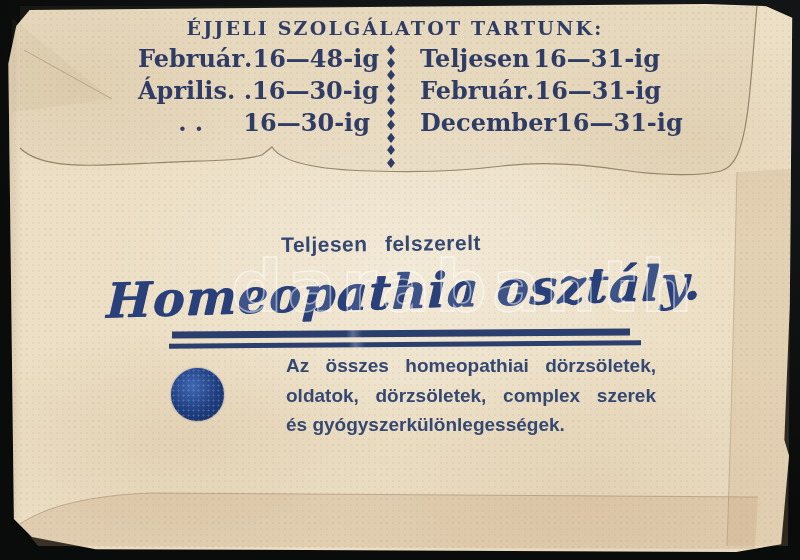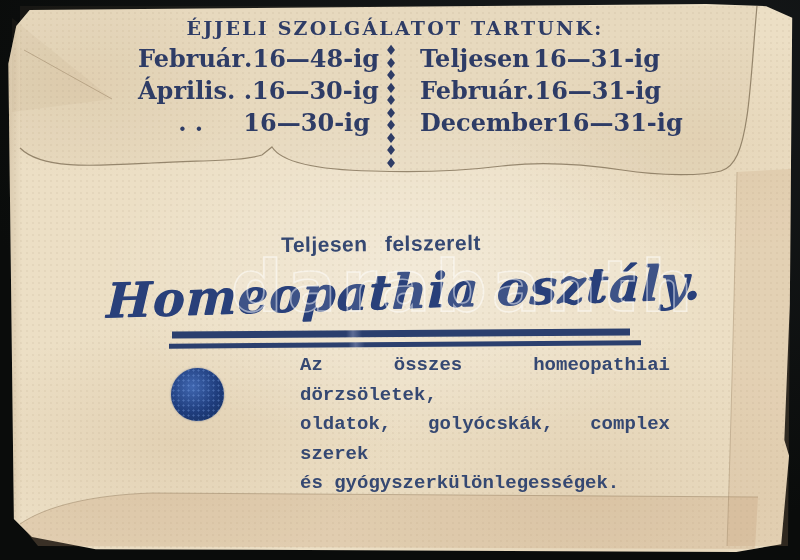--- a/index.html
+++ b/index.html
@@ -69,22 +69,22 @@
     position:absolute;left:171px;top:368px;width:53px;height:53px;border-radius:50%;
     background-color:var(--stamp_blue,#1f3d7d);
     background-image:
       radial-gradient(rgba(150,190,255,0.30) 0.8px, transparent 1.3px),
       radial-gradient(circle at 40% 35%, rgba(70,110,185,0.85), rgba(31,61,125,0.95) 55%, #162f5e 100%);
     background-size:5px 5px, auto;
     box-shadow:0 0 2px rgba(31,61,125,0.55);
   }
   .desc{
     position:absolute;left:286px;top:351px;width:370px;
-    font-family:Liberation Mono, monospace;font-weight:bold;font-size:19px;
-    line-height:29.5px;color:var(--ink_text,#354872);margin-left:14px;
+    font-family:Liberation Sans, sans-serif;font-weight:bold;font-size:19px;
+    line-height:29.5px;color:var(--ink_text,#354872);
   }
   .desc .line.just{text-align:justify;text-align-last:justify;}
   
   .watermark{
     position:absolute;left:231px;top:244px;z-index:5;pointer-events:none;
     font-family:"DejaVu Sans", sans-serif;font-weight:bold;font-size:72px;
     letter-spacing:5px;text-transform:lowercase;
     color:rgba(255,255,255,0.10);
     -webkit-text-stroke:1.6px var(--watermark_white,rgba(255,255,255,0.5));
   }
@@ -162,21 +162,21 @@
 
     <div class="headline">Homeopathia osztály.</div>
 
     <div class="rule top"></div>
     <div class="rule bottom"></div>
 
     <div class="stamp-dot"></div>
 
     <div class="desc">
       <div class="line just">Az összes homeopathiai dörzsöletek,</div>
-      <div class="line just">oldatok, golyócskák, complex szerek</div>
+      <div class="line just">oldatok, dörzsöletek, complex szerek</div>
       <div class="line">és gyógyszerkülönlegességek.</div>
     </div>
 
   </div>
 
   <div class="watermark">darabanth</div>
 
 </div>
 
 </body></html>

